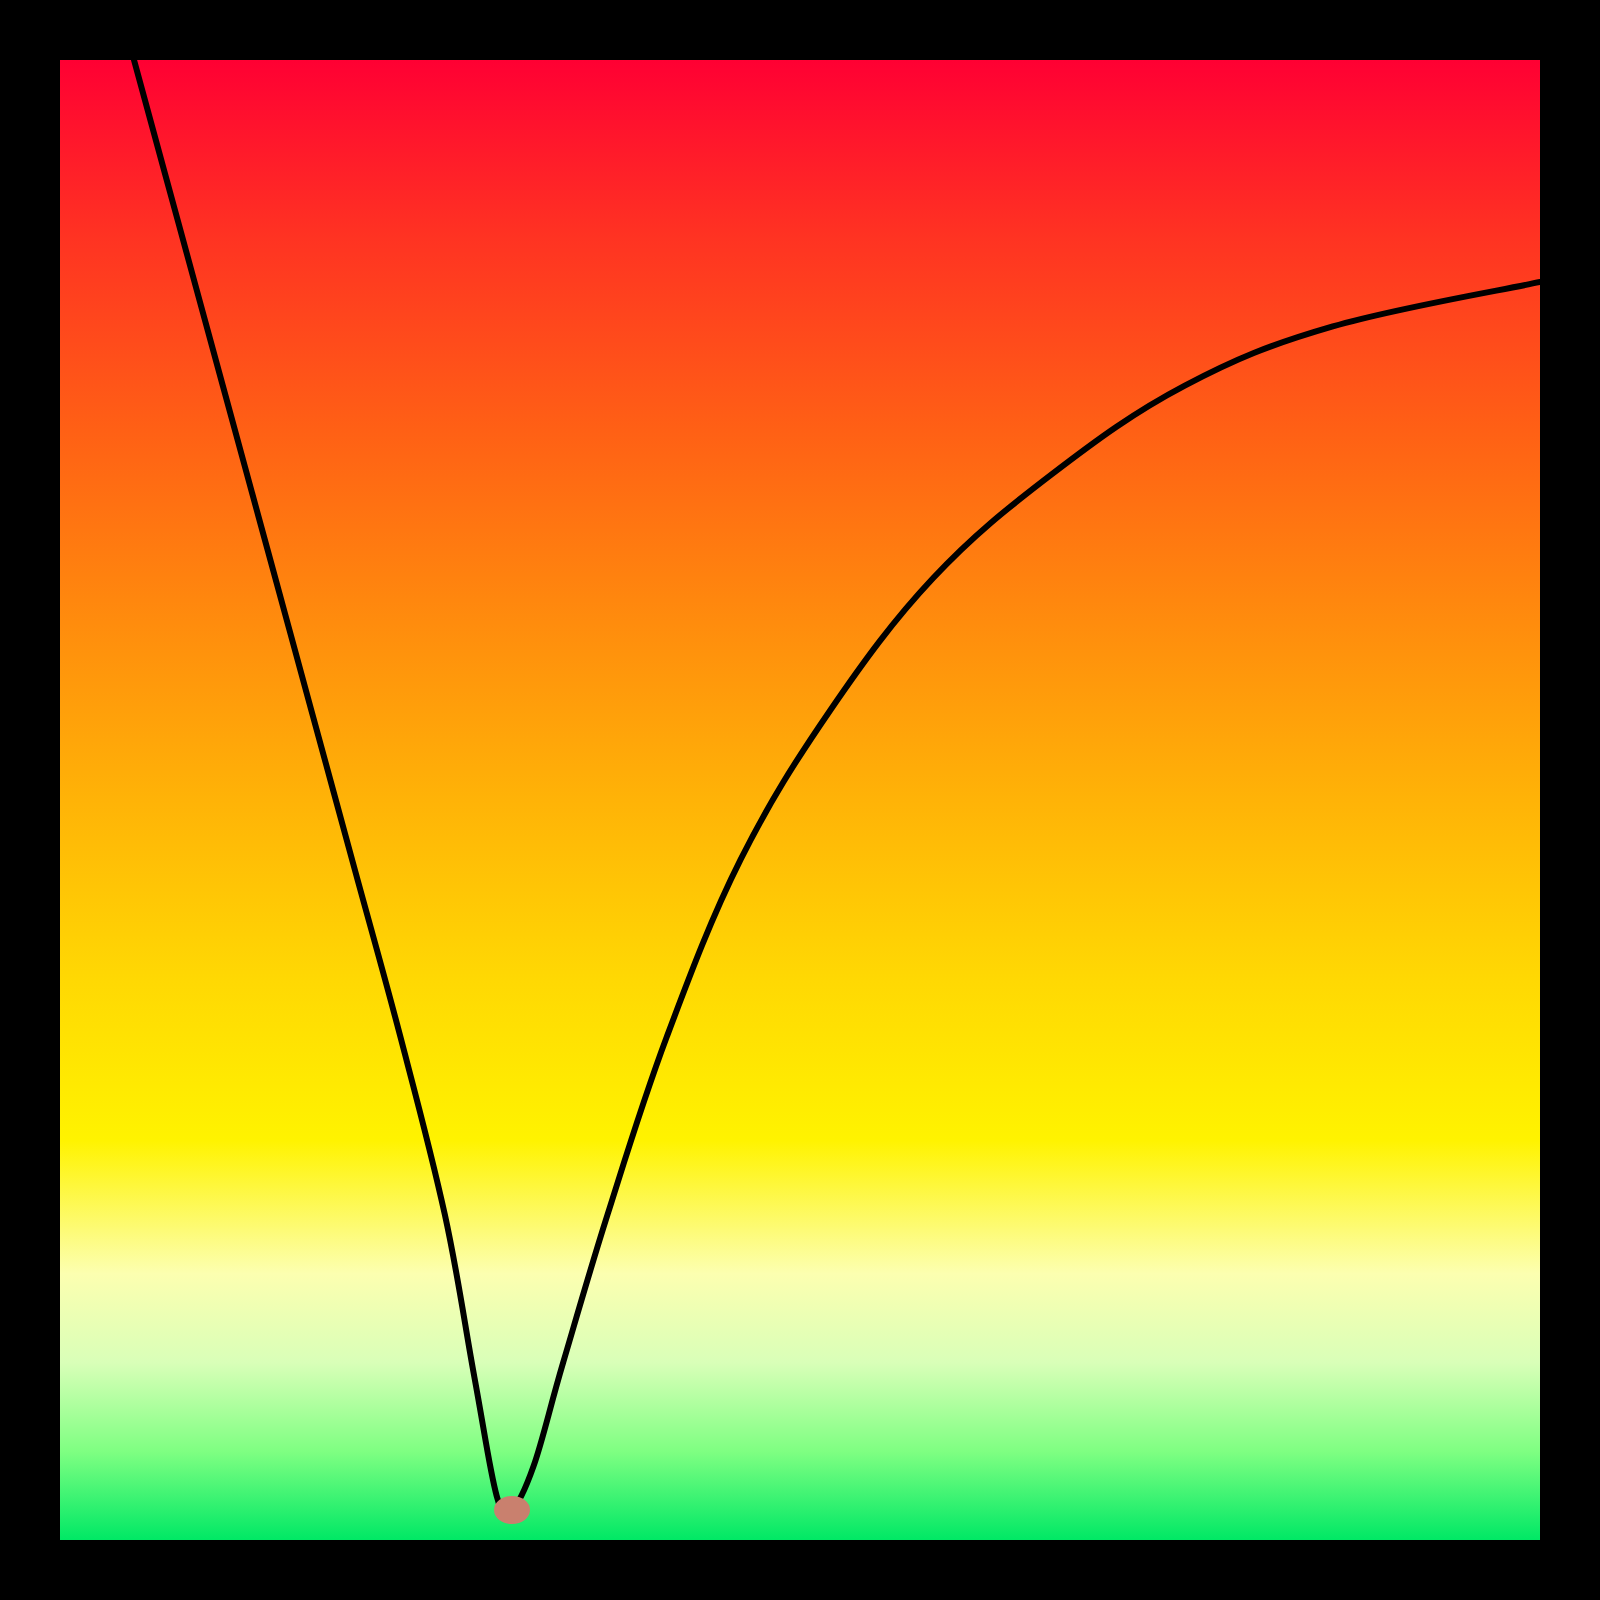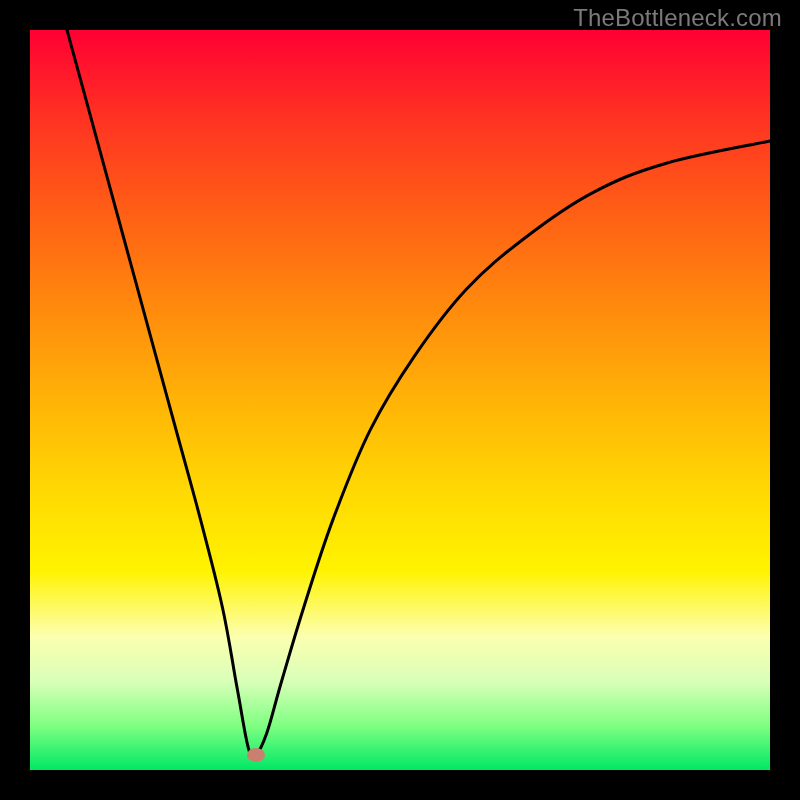--- a/index.html
+++ b/index.html
@@ -60,21 +60,20 @@
     border-radius: 50%;
     background: #c9806e;
     transform: translate(-50%, -50%);
   }
 </style>
 </head>
 <body>
 
 <div class="chart-wrap">
 
-  <div class="watermark">TheBottleneck.com</div>
 
   <div class="plot-area">
     <svg class="curve" viewBox="0 0 740 740" preserveAspectRatio="none">
       <path id="curve-path" fill="none" stroke="#000000" stroke-width="3" stroke-linejoin="round" stroke-linecap="round" d="M 37 0 C 41.0 14.7, 51.2 52.1, 59.2 81.4 C 67.2 110.7, 73.4 133.5, 81.4 162.8 C 89.4 192.1, 95.6 214.9, 103.6 244.2 C 111.6 273.5, 117.8 296.3, 125.8 325.6 C 133.8 354.9, 140.0 377.7, 148.0 407.0 C 156.0 436.3, 162.2 457.8, 170.2 488.4 C 178.2 519.0, 185.7 546.6, 192.4 577.2 C 199.1 607.8, 202.5 633.3, 207.2 658.6 C 211.9 683.9, 215.0 705.8, 218.3 717.8 C 221.6 729.8, 222.4 727.9, 225.7 725.2 C 229.0 722.5, 232.1 716.3, 236.8 703.0 C 241.5 689.7, 244.9 673.8, 251.6 651.2 C 258.3 628.6, 264.5 606.5, 273.8 577.2 C 283.1 547.9, 291.4 520.4, 303.4 488.4 C 315.4 456.4, 325.7 428.9, 340.4 399.6 C 355.1 370.3, 367.5 350.9, 384.8 325.6 C 402.1 300.3, 416.6 280.3, 436.6 259.0 C 456.6 237.7, 473.2 224.5, 495.8 207.2 C 518.4 189.9, 537.1 176.1, 562.4 162.8 C 587.7 149.5, 604.4 142.5, 636.4 133.2 C 668.4 123.9, 721.4 115.0, 740.0 111.0"></path>
     </svg>
     <div id="marker" class="marker" style="left: 225.7px; top: 725.2px; background: rgb(201, 128, 110);"></div>
   </div>
 
 </div>
 

